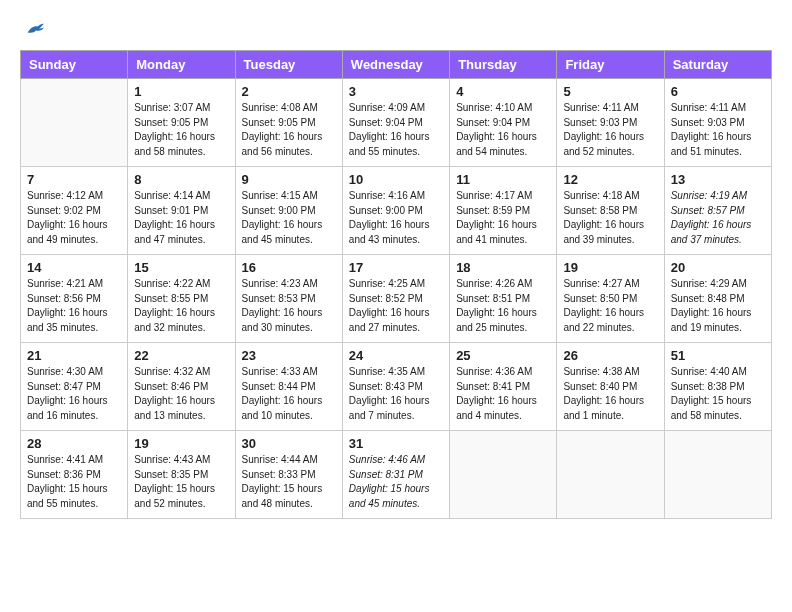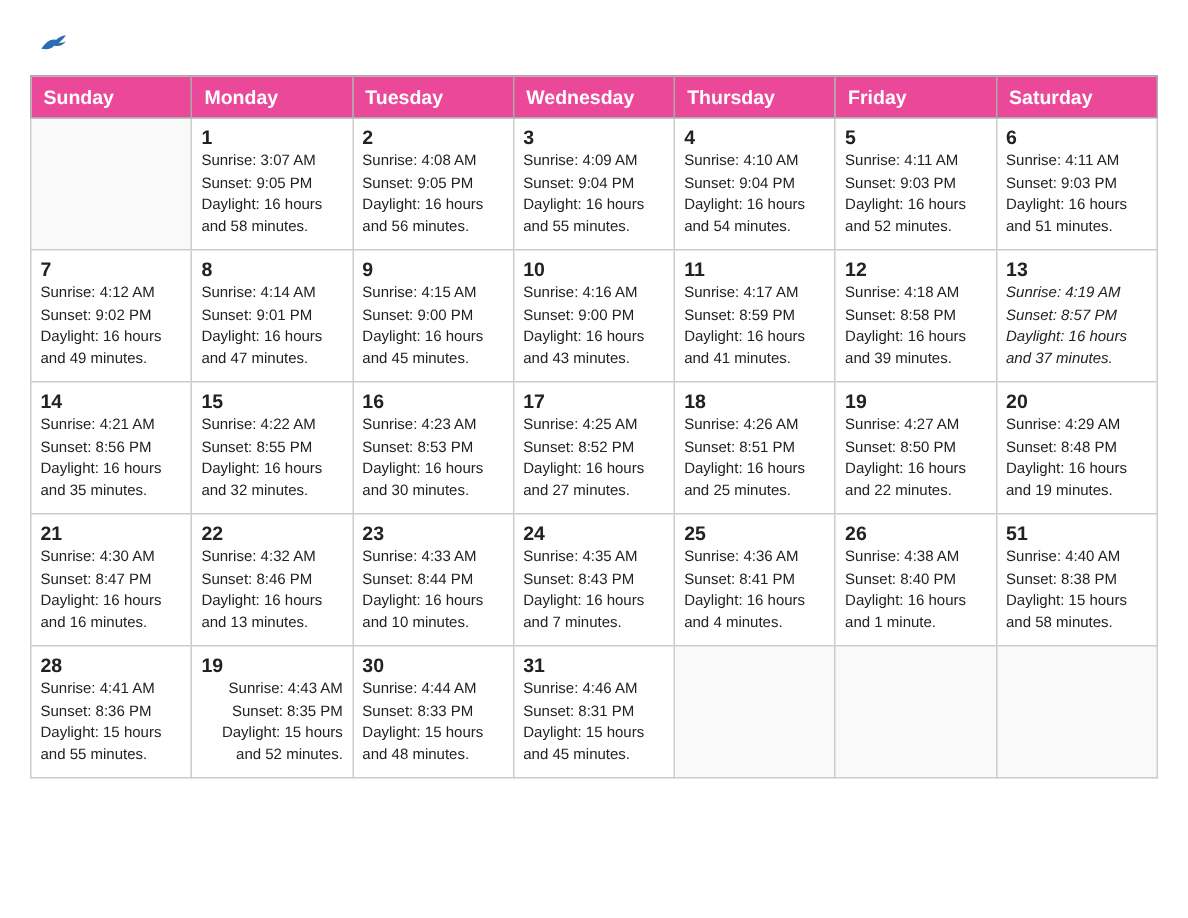--- a/index.html
+++ b/index.html
@@ -53,21 +53,21 @@
     .location {
       font-size: 16px;
       color: #444;
     }
     .calendar {
       width: 100%;
       border-collapse: collapse;
       table-layout: fixed;
     }
     .calendar th {
-      background: #ec4899;
+      background: #8b5cf6;
       color: #fff;
       text-align: left;
       padding: 6px 8px;
       font-size: 13px;
       font-weight: bold;
       border: 1px solid #aaa;
     }
     .calendar td {
       border: 1px solid #ccc;
       vertical-align: top;
@@ -325,35 +325,35 @@
       <tr>
         <td>
           <span class="day-num">28</span>
           <div class="day-info" style="white-space: pre-line;">Sunrise: 4:41 AM
 Sunset: 8:36 PM
 Daylight: 15 hours
 and 55 minutes.</div>
         </td>
         <td>
           <span class="day-num">19</span>
-          <div class="day-info" style="white-space: pre-line; text-align: right;">Sunrise: 4:43 AM
+          <div class="day-info" style="white-space: pre-line;">Sunrise: 4:43 AM
 Sunset: 8:35 PM
 Daylight: 15 hours
 and 52 minutes.</div>
         </td>
         <td>
           <span class="day-num">30</span>
           <div class="day-info" style="white-space: pre-line;">Sunrise: 4:44 AM
 Sunset: 8:33 PM
 Daylight: 15 hours
 and 48 minutes.</div>
         </td>
         <td>
           <span class="day-num">31</span>
-          <div class="day-info" style="white-space: pre-line;">Sunrise: 4:46 AM
+          <div class="day-info" style="white-space: pre-line; font-style: italic;">Sunrise: 4:46 AM
 Sunset: 8:31 PM
 Daylight: 15 hours
 and 45 minutes.</div>
         </td>
         <td class="empty"></td>
         <td class="empty"></td>
         <td class="empty"></td>
       </tr>
     </tbody>
 </table>

